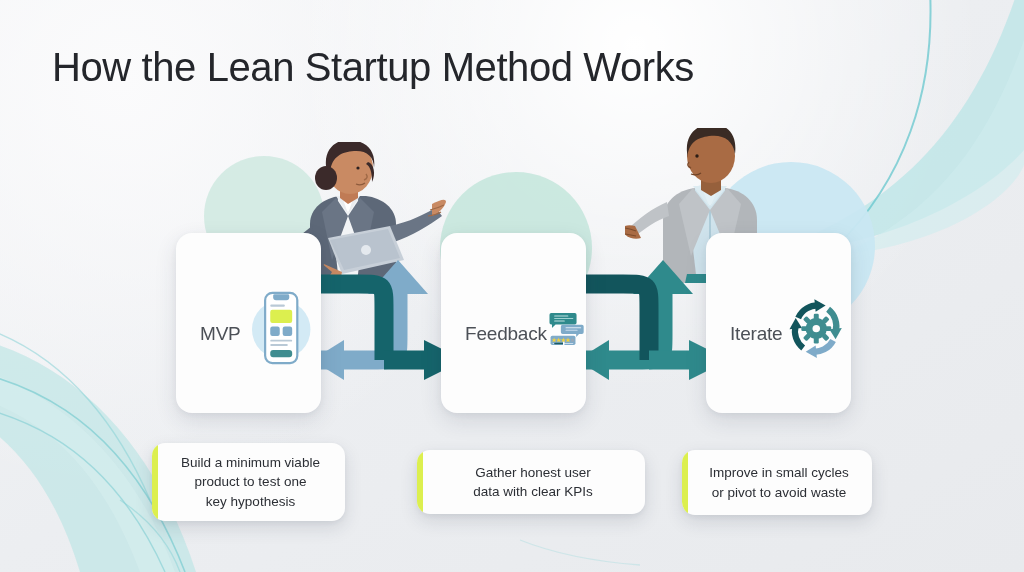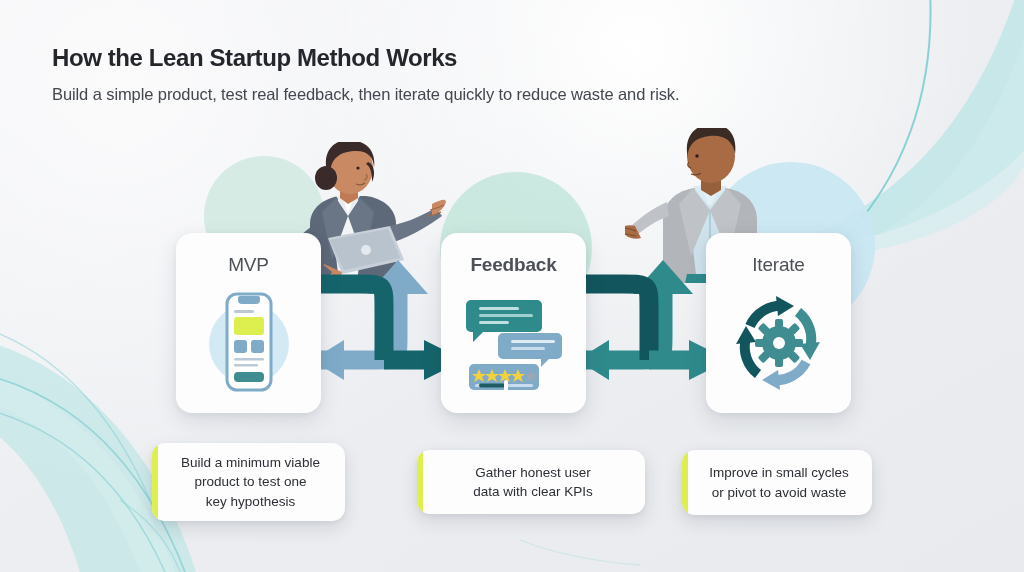--- a/index.html
+++ b/index.html
@@ -17,21 +17,21 @@
       radial-gradient(circle at 62% 8%, #ffffff 0%, rgba(255,255,255,0) 42%),
       radial-gradient(circle at 12% 14%, #fbfbfc 0%, rgba(251,251,252,0) 40%),
       linear-gradient(150deg,#f3f4f6 0%,#eceef1 48%,#e8eaed 100%);
     overflow:hidden;
   }
   #bg-decor { position:absolute; inset:0; width:1024px; height:572px; }
 
   
   #header { position:absolute; left:52px; top:44px; width:880px; }
   #page-title {
-    font-size:24px; font-weight:bold; color:#24262b;
+    font-size:40px; font-weight:normal; color:#24262b;
     letter-spacing:-0.4px; line-height:1.18;
   }
   #page-subtitle {
     margin-top:12px; font-size:16.5px; color:#43474e;
     letter-spacing:-0.1px; line-height:1.3;
   }
 
   
   .person { position:absolute; }
   #person-mvp   { left:270px; top:142px; }
@@ -46,24 +46,24 @@
   
   .connector { position:absolute; top:248px; width:160px; height:152px; }
   #connector-1 { left:312px; }
   #connector-2 { left:577px; }
 
   
   .stage-card {
     position:absolute; top:233px; width:145px; height:180px;
     background:#fdfdfd; border-radius:16px;
     box-shadow:0 8px 22px rgba(40,50,70,.12), 0 2px 6px rgba(40,50,70,.06);
-    display:flex; flex-direction:column; align-items:center;
+    display:flex; flex-direction:row; align-items:center;padding-left:24px;
   }
   #card-mvp  { left:176px; }
-  #card-fb   { left:441px; top:233px; height:180px;font-weight:bold; }
+  #card-fb   { left:441px; top:233px; height:180px; }
   #card-iter { left:706px; }
   .stage-title {
     margin-top:21px; font-size:19px; color:#4c5057; letter-spacing:-.2px;
   }
   .stage-icon { margin-top:10px; width:110px; height:112px; }
 
   
   .caption {
     position:absolute; background:#fdfdfd; border-radius:13px;
     box-shadow:0 7px 18px rgba(40,50,70,.13), 0 2px 5px rgba(40,50,70,.06);
@@ -115,21 +115,20 @@
       <path d="M520,540 C560,556 600,562 640,565" fill="none" stroke="#9adadd" stroke-width="1.3" opacity=".35"></path>
     </g>
   </svg>
 
   <div class="circle-backdrop" id="circle-mvp"></div>
   <div class="circle-backdrop" id="circle-fb"></div>
   <div class="circle-backdrop" id="circle-iter"></div>
 
   <div id="header">
     <div id="page-title">How the Lean Startup Method Works</div>
-    <div id="page-subtitle">Build a simple product, test real feedback, then iterate quickly to reduce waste and risk.</div>
   </div>
 
   <svg class="person" id="person-mvp" width="176" height="150" viewBox="0 0 176 150">
 
     <path d="M40,150 L40,82 C40,66 54,56 70,54 L96,54 C112,56 126,66 126,82 L126,150 Z" fill="#5d6878"></path>
 
     <path d="M68,56 L88,56 L92,96 L86,150 L70,150 L64,96 Z" fill="#f2f4f6"></path>
     <path d="M68,56 L78,70 L88,56 L82,52 L74,52 Z" fill="#ffffff"></path>
 
     <path d="M66,54 L78,72 L72,54 Z" fill="#e9ecef"></path>

